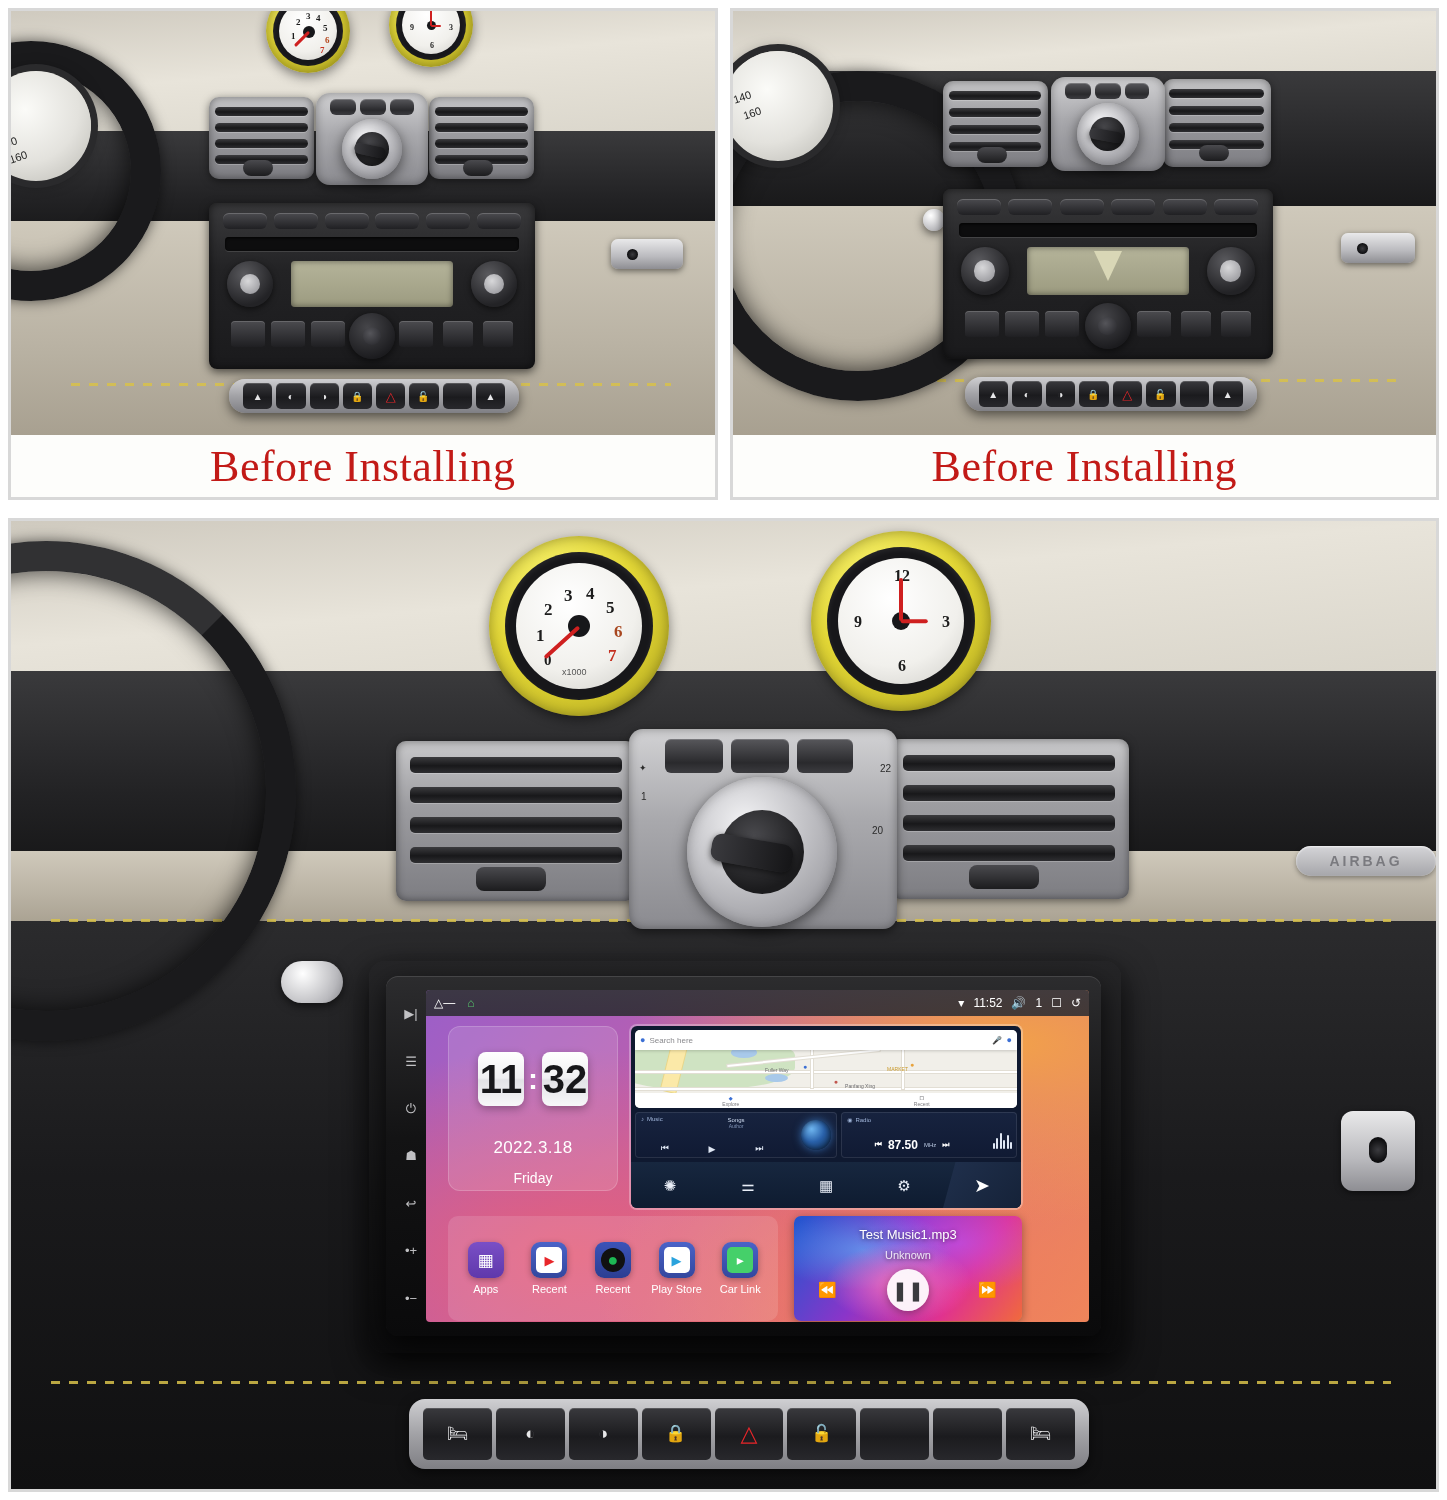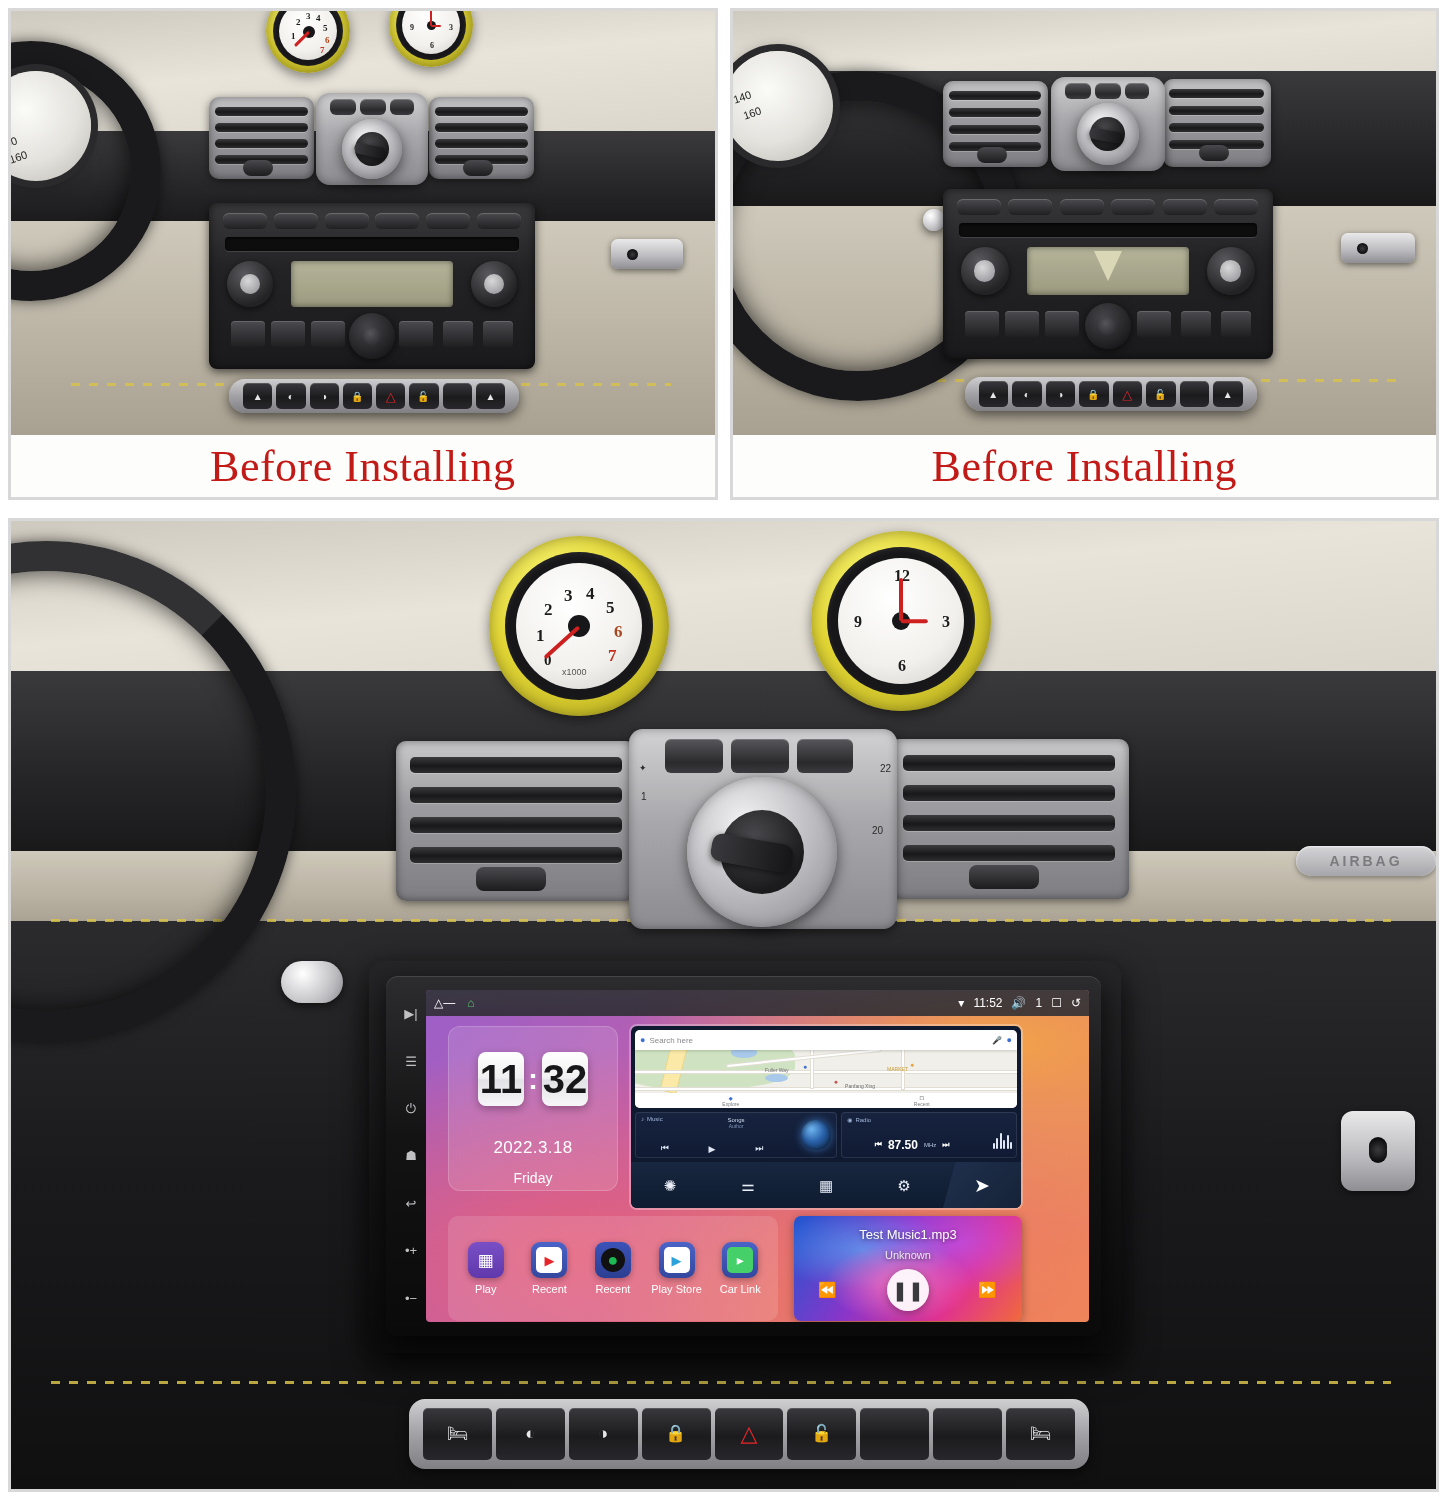--- a/index.html
+++ b/index.html
@@ -905,21 +905,21 @@
           <div class="tb" style="visibility:hidden;">▷</div>
           <div class="navchip">➤</div>
         </div>
       </div>
 
       <div class="dock">
         <div class="appitem">
           <div class="appicon apps">
             <span style="color:#fff;font-size:17px;line-height:1;">▦</span>
           </div>
-          <div class="applabel">Play</div>
+          <div class="applabel">Apps</div>
         </div>
         <div class="appitem">
           <div class="appicon yt">
             <div class="tile">
                 <span style="color:#e8262a;font-size:13px;line-height:1;">▶</span>
               </div>
           </div>
           <div class="applabel">Recent</div>
         </div>
         <div class="appitem">

